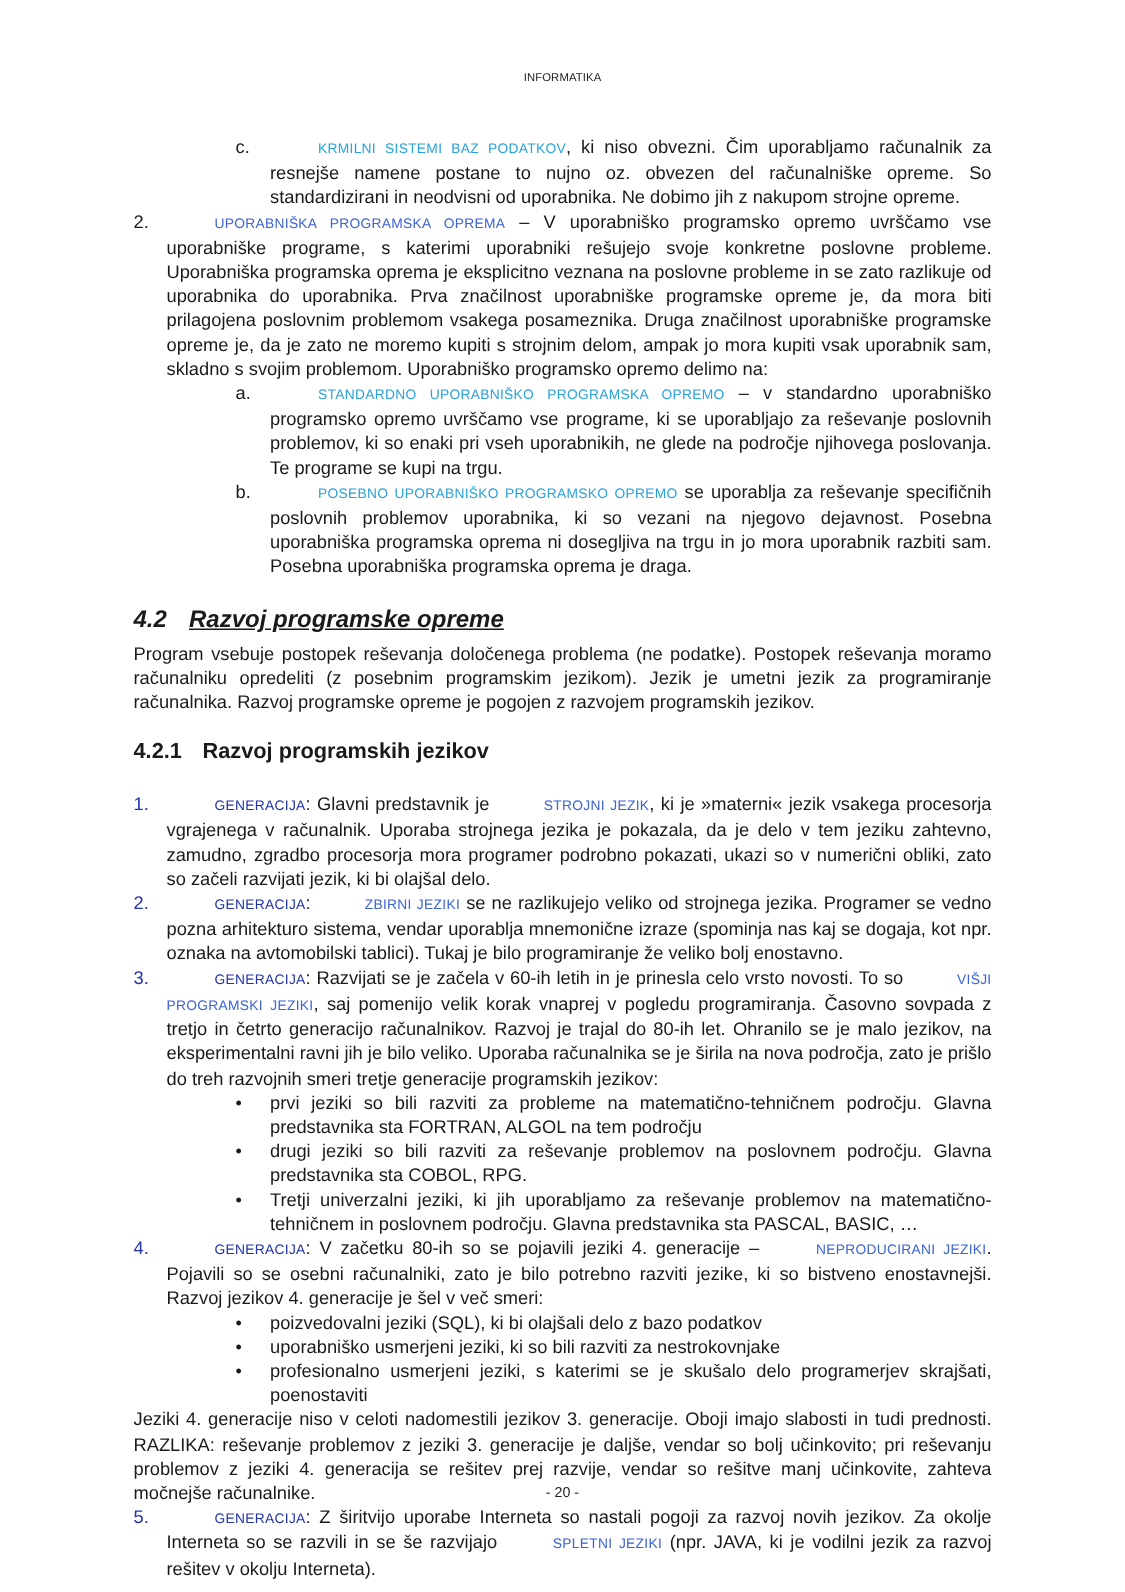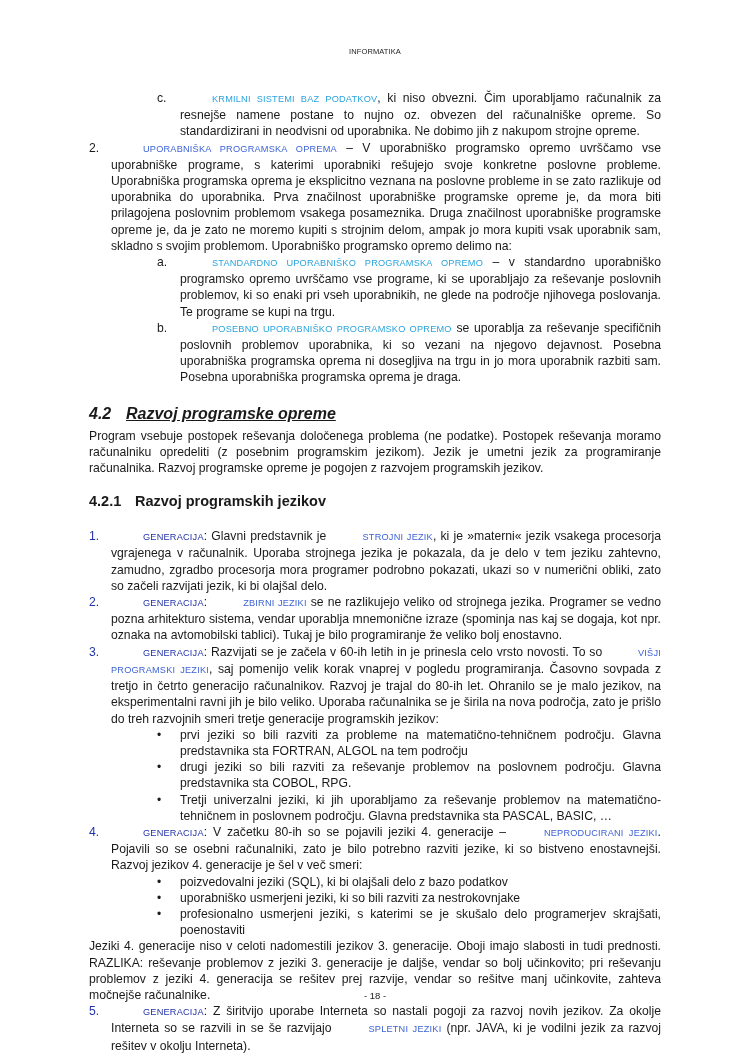--- a/index.html
+++ b/index.html
@@ -165,13 +165,13 @@
 
   <p>Jeziki 4. generacije niso v celoti nadomestili jezikov 3. generacije. Oboji imajo slabosti in tudi prednosti. RAZLIKA: reševanje problemov z jeziki 3. generacije je daljše, vendar so bolj učinkovito; pri reševanju problemov z jeziki 4. generacija se rešitev prej razvije, vendar so rešitve manj učinkovite, zahteva močnejše računalnike.</p>
 
   <div class="row lvl1">
     <span class="num blue">5.</span>
     <p><span class="sc dblue">GENERACIJA</span><span>: Z širitvijo uporabe Interneta so nastali pogoji za razvoj novih jezikov. Za okolje Interneta so se razvili in se še razvijajo </span><span class="sc mblue">SPLETNI JEZIKI</span><span> (npr. JAVA, ki je vodilni jezik za razvoj rešitev v okolju Interneta).</span></p>
   </div>
 
 </div>
 
-<div class="footer">- 18 -</div>
+<div class="footer">- 20 -</div>
 
 </body></html>

